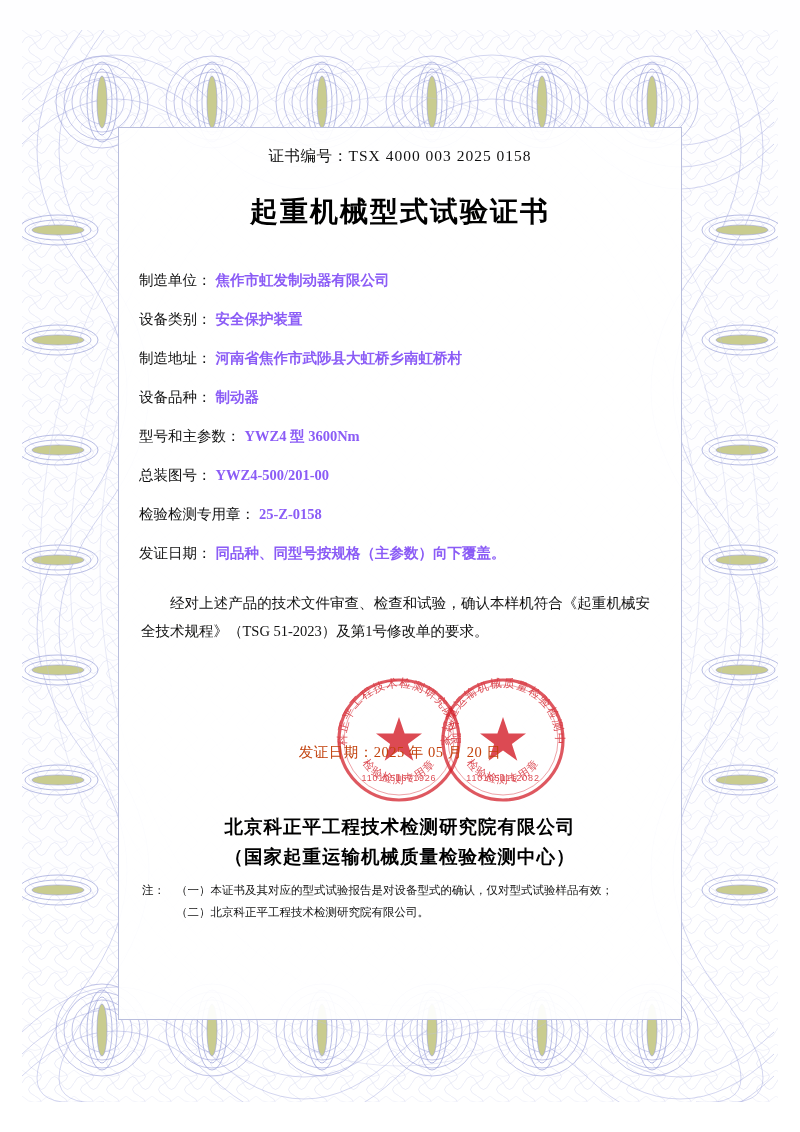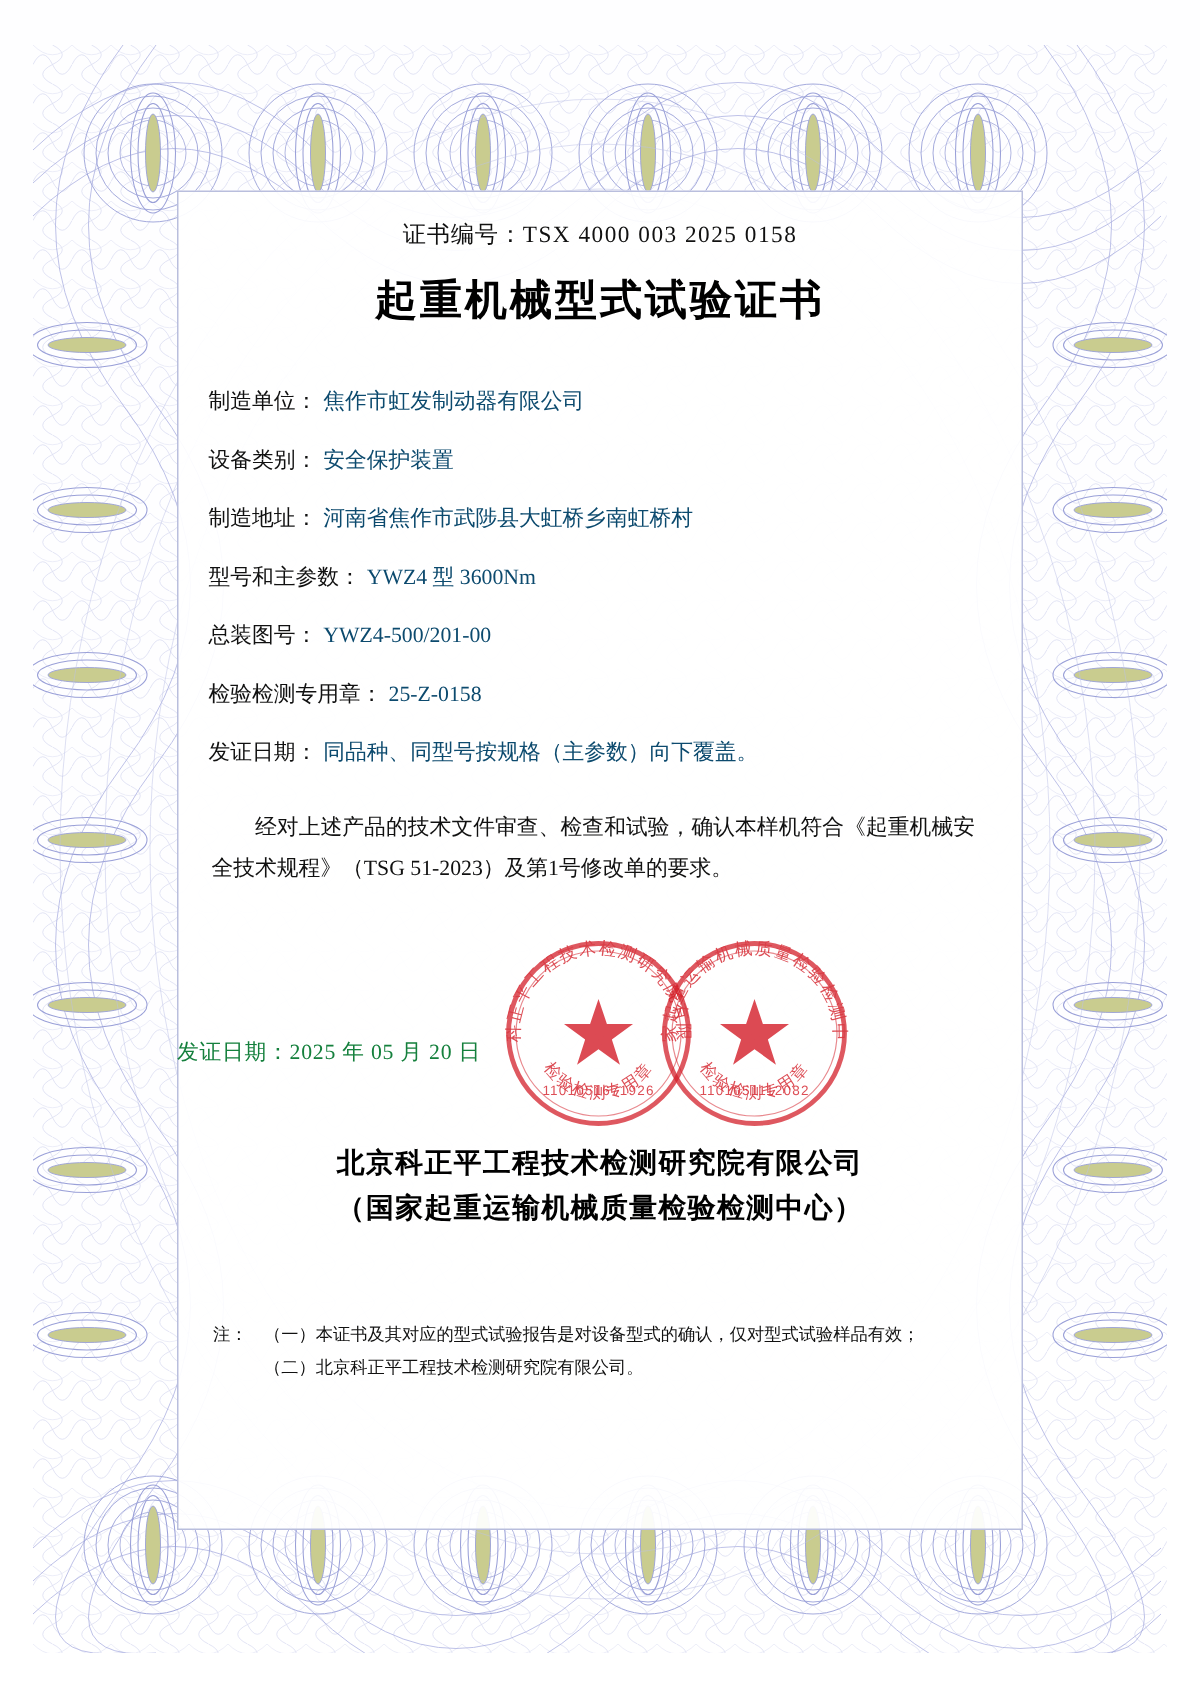--- a/index.html
+++ b/index.html
@@ -67,43 +67,44 @@
   }
   .cert-number .num {
     letter-spacing: 1px;
   }
 
   .title {
     text-align: center;
     font-size: 28px;
     font-weight: bold;
     letter-spacing: 2px;
-    margin-top: 14px;
+    margin-top: 26px;
     color: #000;
   }
 
   .fields {
     margin-top: 40px;
     padding-left: 21px;
     padding-right: 20px;
   }
   .field-row {
     display: flex;
     align-items: baseline;
     margin-bottom: 19.5px;
     font-size: 14.5px;
     line-height: 1.35;
   }
   .field-label {
     white-space: nowrap;
     color: #111;
   }
   .field-value {
-    color: #0c4a6e;
+    color: #8b5cf6;
     padding-left: 4px;
+    font-weight: bold;
   }
 
   .statement {
     margin-top: 26px;
     padding-left: 23px;
     padding-right: 32px;
     font-size: 14.5px;
     line-height: 1.9;
     text-indent: 2em;
     text-align: justify;
@@ -113,23 +114,23 @@
   
   .seal-area {
     position: relative;
     height: 150px;
     margin-top: 6px;
   }
   .issue-line {
     position: absolute;
     left: 0; right: 0;
     top: 92px;
-    text-align: left;
+    text-align: center;
     font-size: 14.5px;
-    color: #15803d;
+    color: #c2410c;
     letter-spacing: 0.5px;
   }
   .seal {
     position: absolute;
     width: 150px;
     height: 150px;
     top: 14px;
     opacity: 0.88;
   }
   .seal-left { left: 206px; }
@@ -290,20 +291,24 @@
       </div>
       <div class="field-row">
         <span class="field-label">设备类别：</span>
         <span class="field-value">安全保护装置</span>
       </div>
       <div class="field-row">
         <span class="field-label">制造地址：</span>
         <span class="field-value">河南省焦作市武陟县大虹桥乡南虹桥村</span>
       </div>
       <div class="field-row">
+        <span class="field-label">设备品种：</span>
+        <span class="field-value">制动器</span>
+      </div>
+      <div class="field-row">
         <span class="field-label">型号和主参数：</span>
         <span class="field-value">YWZ4 型 3600Nm</span>
       </div>
       <div class="field-row">
         <span class="field-label">总装图号：</span>
         <span class="field-value">YWZ4-500/201-00</span>
       </div>
       <div class="field-row">
         <span class="field-label">检验检测专用章：</span>
         <span class="field-value">25-Z-0158</span>

